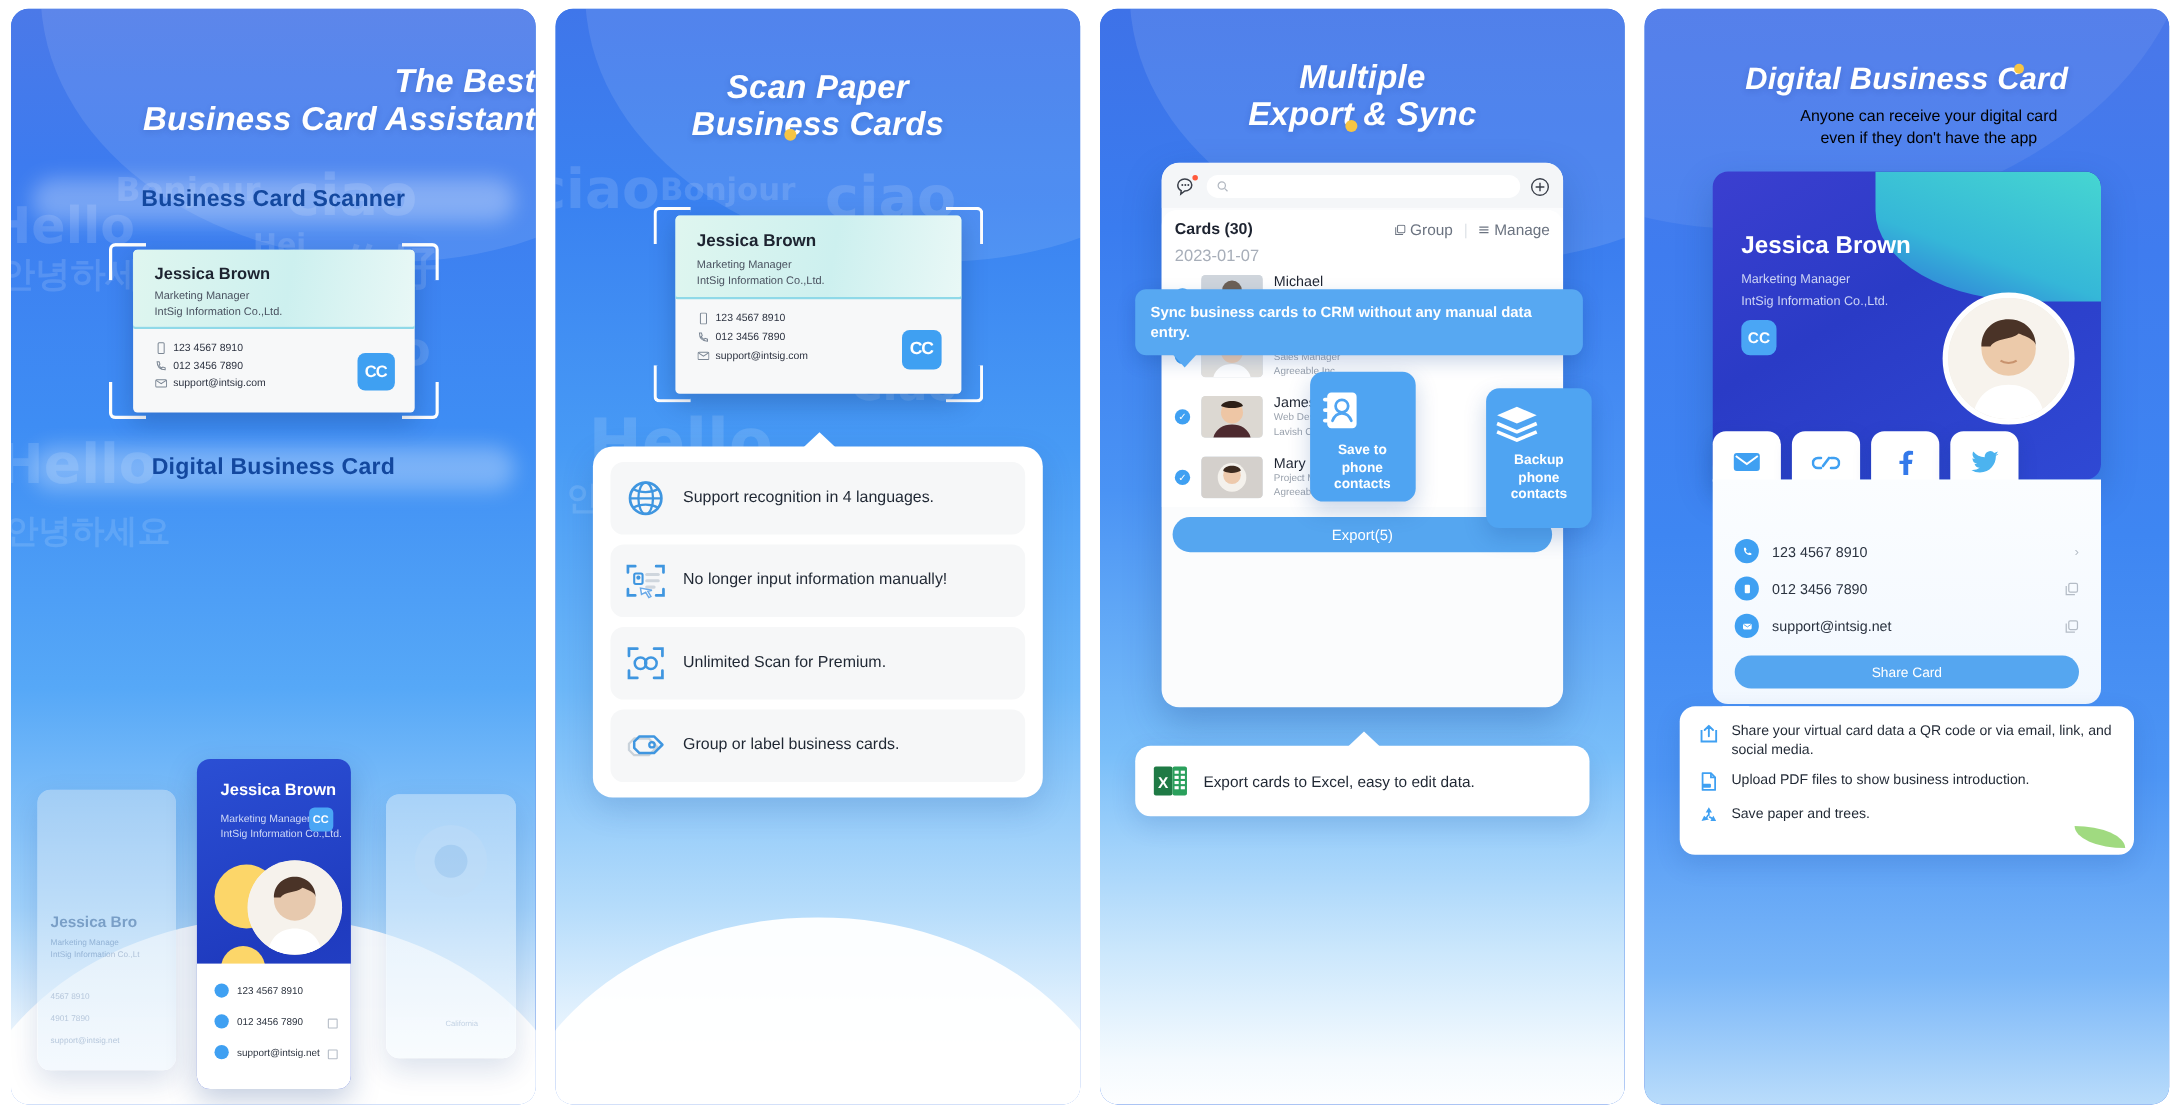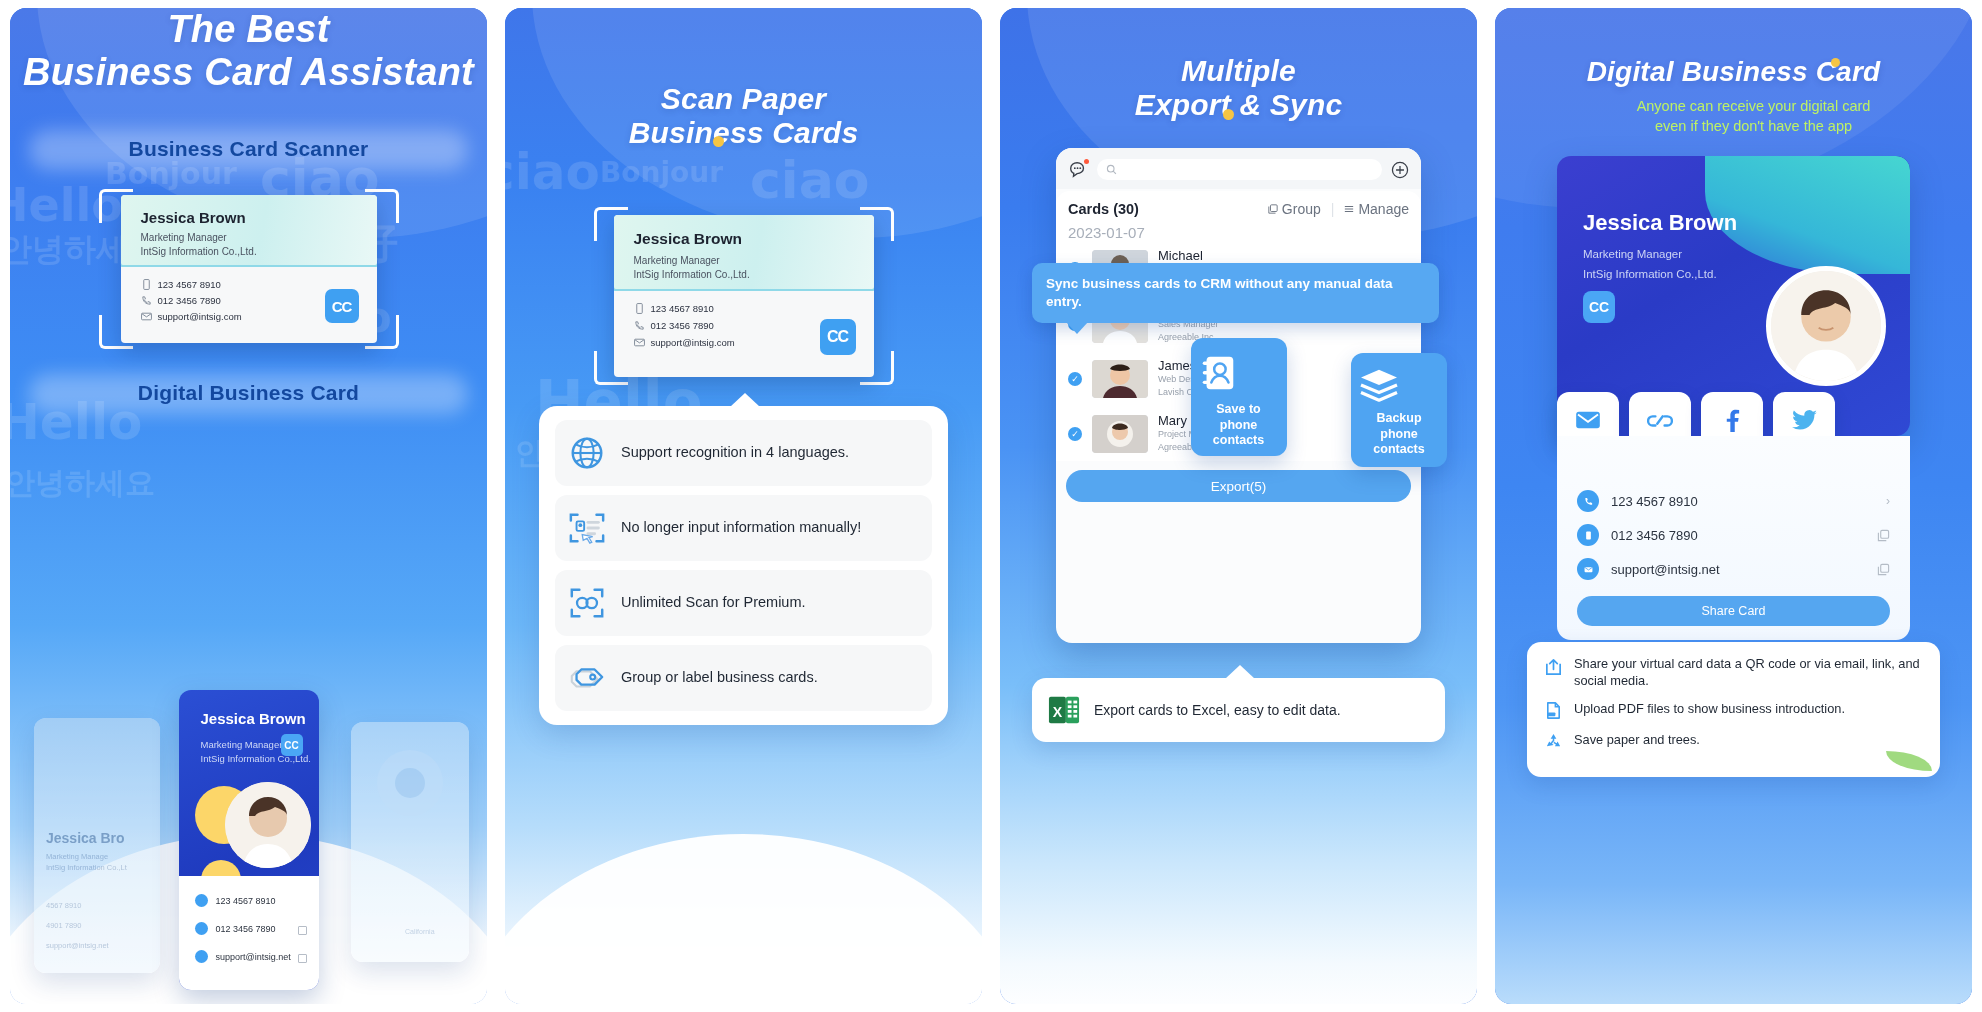--- a/index.html
+++ b/index.html
@@ -26,25 +26,25 @@
     background:#ffffff; border-radius:50% 50% 0 0 / 100% 100% 0 0; opacity:.95; }
 
   
   .ghost { position:absolute; color:rgba(255,255,255,.13); font-weight:700;
     font-family:"DejaVu Sans", sans-serif; white-space:nowrap; pointer-events:none; }
 
   
   .headline { position:relative; text-align:center; color:#fff; font-weight:700;
     font-style:italic; letter-spacing:.2px; line-height:1.12;
     text-shadow:0 2px 6px rgba(20,50,120,.18); }
-  .p1 .headline { font-size:38px; }
-  .p2 .headline { padding-top:74px; font-size:30px; }
+  .p1 .headline { padding-top:50px; font-size:30px;text-align:right; }
+  .p2 .headline { padding-top:55px; font-size:30px; }
   .p3 .headline { padding-top:46px; font-size:30px; }
   .p4 .headline { padding-top:48px; font-size:28px; }
-  .sub-note { position:relative; text-align:center; color:#bef264; font-size:14.5px;
+  .sub-note { position:relative; text-align:center; color:#000000; font-size:14.5px;
     line-height:1.35; margin-top:10px;padding-left:40px; }
 
   .dot-accent { position:absolute; width:11px; height:11px; border-radius:50%;
     background:#f6c544; }
 
   .sect-label { position:relative; text-align:center; color:#13489f;
     font-size:21px; font-weight:700; letter-spacing:.2px; }
   .label-glow { position:absolute; left:4%; width:92%; height:40px;
     background:rgba(255,255,255,.30); filter:blur(9px); border-radius:20px; }
 
@@ -561,21 +561,21 @@
           <rect x="6" y="20" width="6" height="3.6" rx="1.8" fill="#fff"></rect>
           <rect x="6" y="30" width="6" height="3.6" rx="1.8" fill="#fff"></rect>
         </svg>
       </div>
       <div class="sync-lbl">
         <div>Save to</div>
         <div>phone contacts</div>
       </div>
     </div>
 
-    <div class="sync-tile" style="right:30px;top:345px;width:96px;height:114px;">
+    <div class="sync-tile" style="right:30px;top:345px;width:96px;height:127px;">
       <div>
         <svg viewBox="0 0 46 38" width="44" height="36">
           <path d="M23 3l19 8-19 8-19-8z" fill="#fff"></path>
           <path d="M4 19l19 8 19-8" fill="none" stroke="#fff" stroke-width="3.4" stroke-linejoin="round"></path>
           <path d="M4 27l19 8 19-8" fill="none" stroke="#fff" stroke-width="3.4" stroke-linejoin="round"></path>
         </svg>
       </div>
       <div class="sync-lbl">
         <div>Backup</div>
         <div>phone contacts</div>

